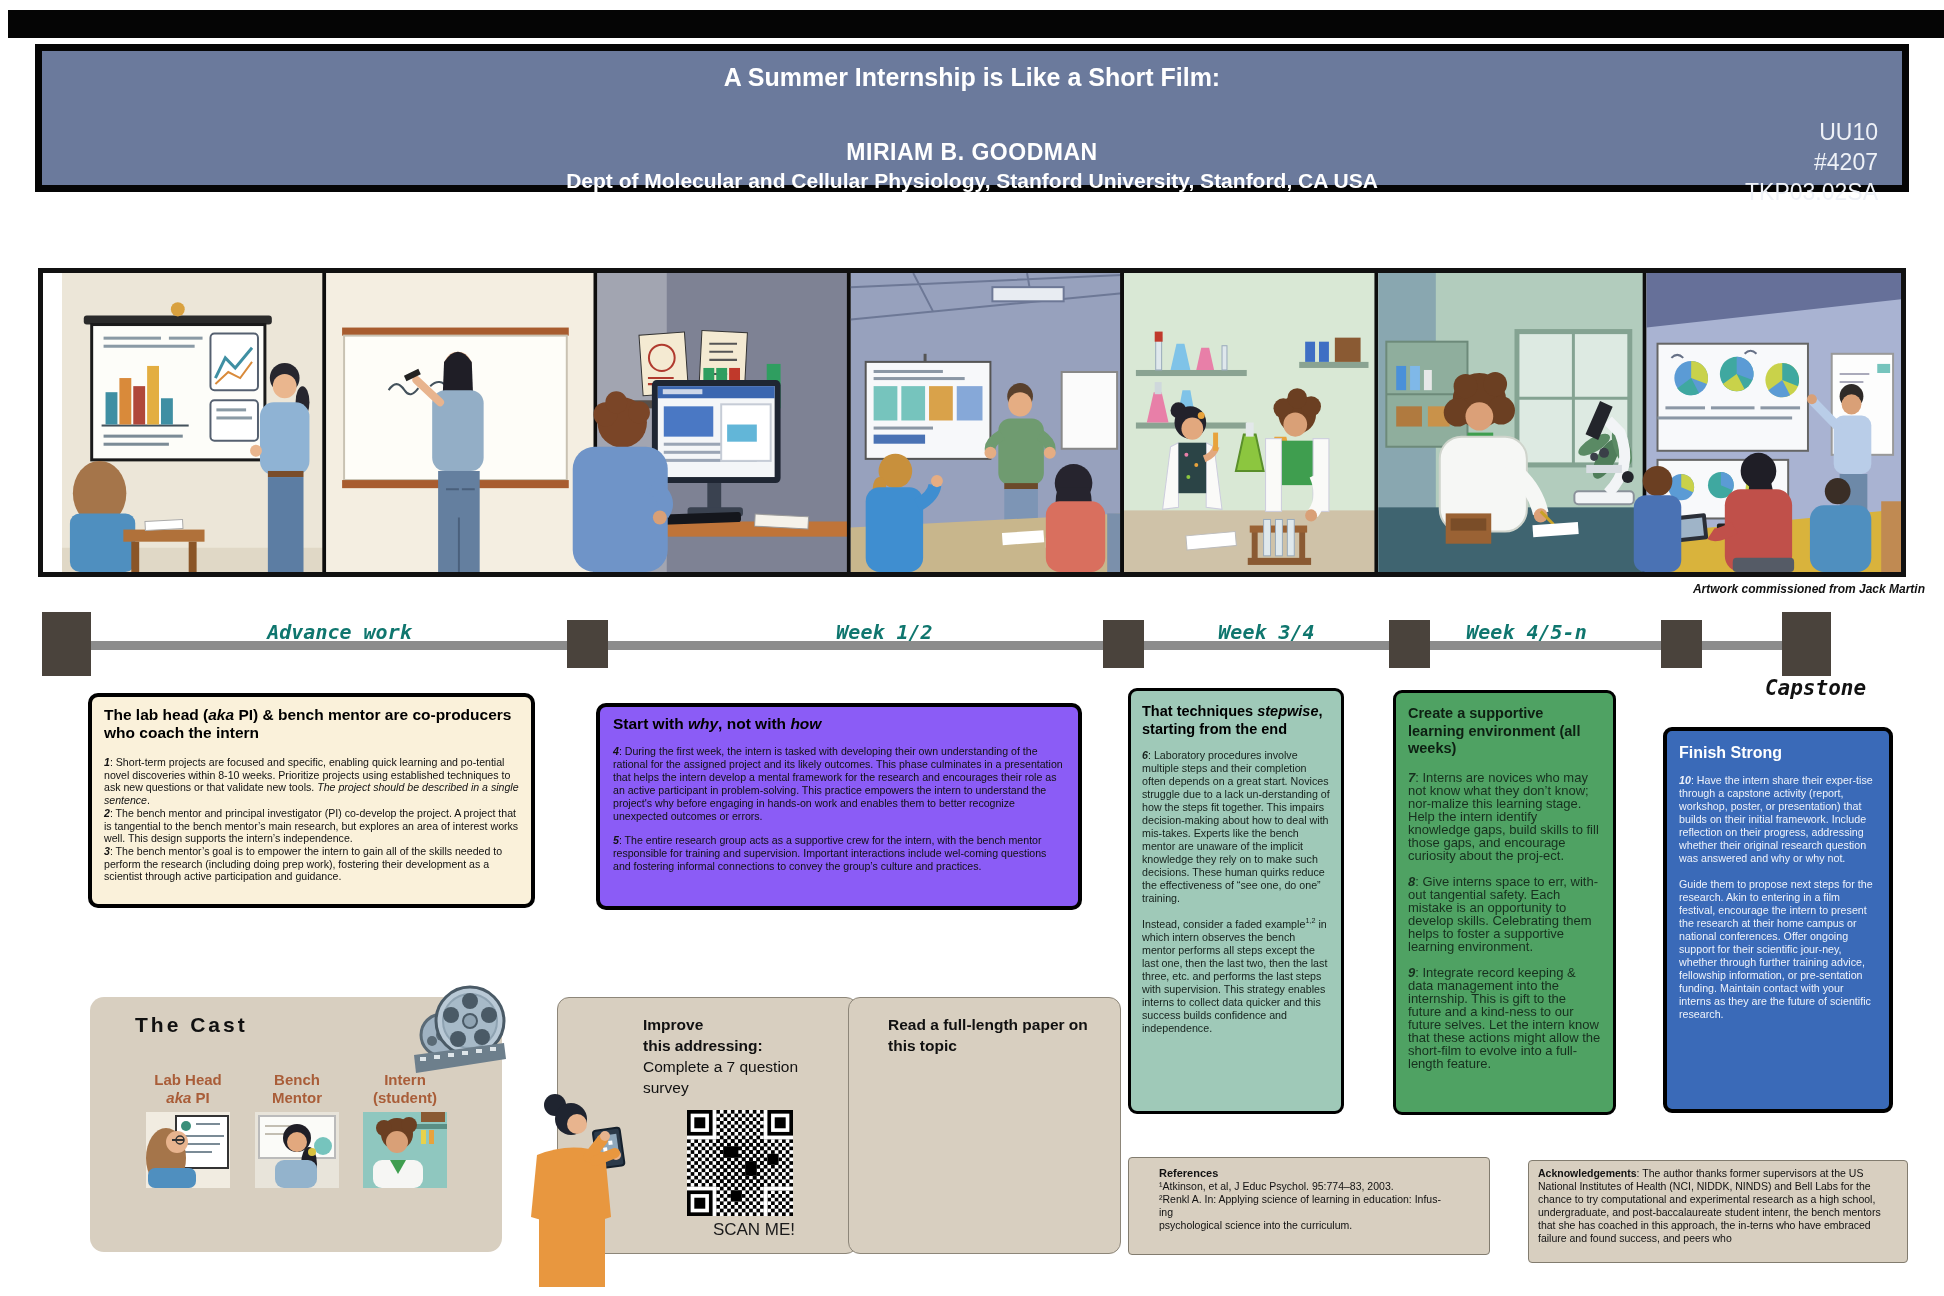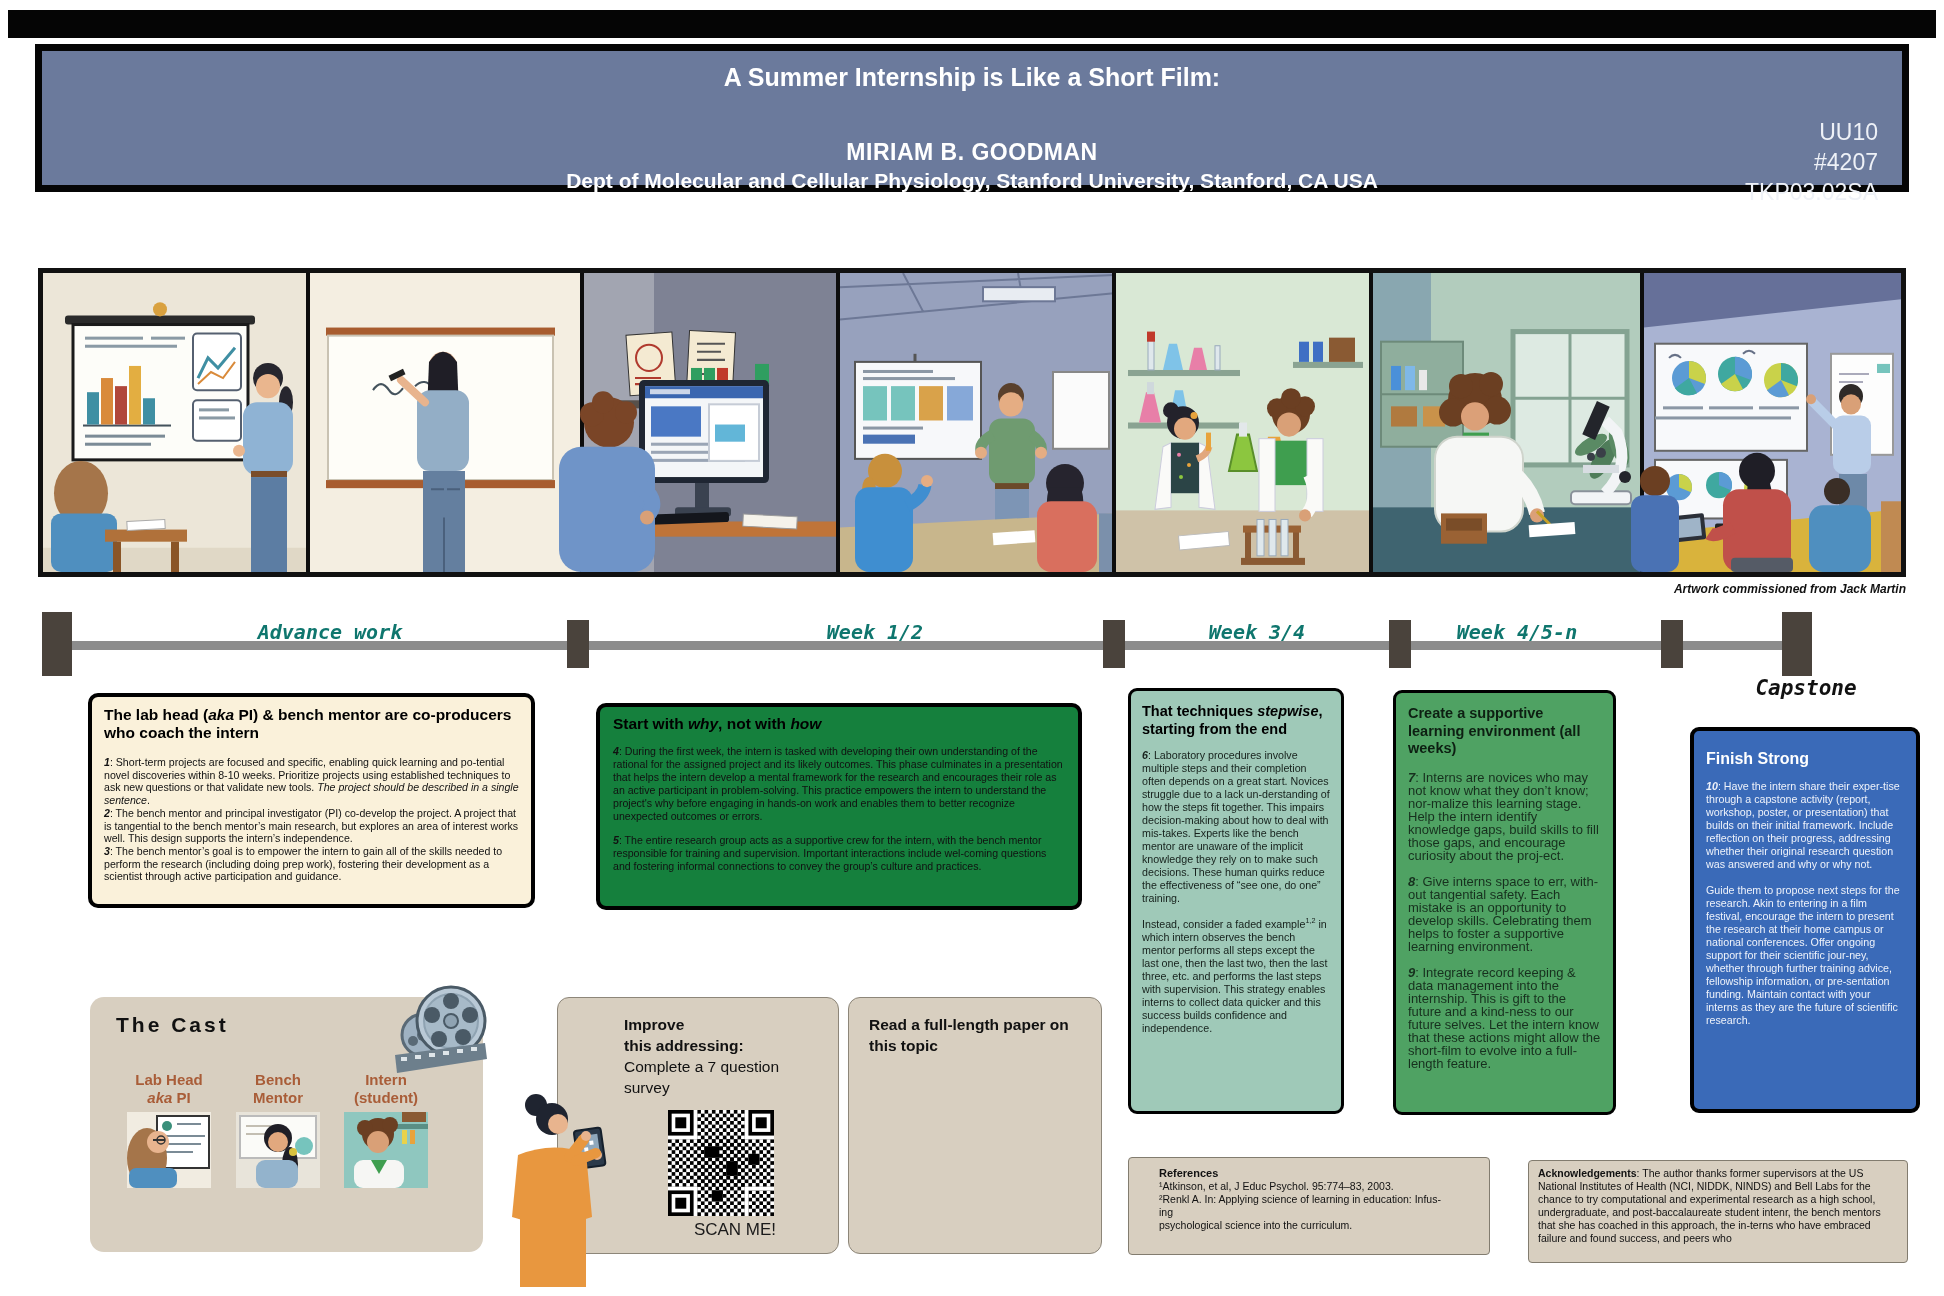--- a/index.html
+++ b/index.html
@@ -1,18 +1,18 @@
 <!DOCTYPE html>
 <html><head>
 <meta charset="utf-8">
 <style>
   html,body{margin:0;padding:0;background:#fff;}
   #poster{position:relative;width:1944px;height:1296px;background:#fff;
     font-family:"Liberation Sans",sans-serif;overflow:hidden;}
-  .abs{position:absolute;}
+  .abs{position:absolute;padding-left:19px;}
   .s-i{font-style:italic}.s-b{font-weight:700}.s-bi{font-weight:700;font-style:italic}
   sup{font-size:68%;line-height:0;}
   
   #top-bar{left:8px;top:10px;width:1928px;height:28px;background:#050505;}
   
   #header{left:35px;top:44px;width:1874px;height:148px;background:#6b7a9c;
     border:7px solid #050505;box-sizing:border-box;color:#fff;text-align:center;}
   #header .t1{position:absolute;left:0;right:0;top:12px;font-size:25px;font-weight:700;}
   #header .t2{position:absolute;left:0;right:0;top:45px;font-size:25px;font-weight:700;}
   #header .auth{position:absolute;left:0;right:0;top:88px;font-size:23px;font-weight:700;letter-spacing:.5px;}
@@ -31,40 +31,40 @@
   #tl-capstone{top:676px;left:1806px;width:240px;transform:translateX(-50%);text-align:center;
     font-family:"DejaVu Sans Mono",monospace;font-style:italic;font-weight:700;font-size:21px;color:#111;}
   
   .cbox{box-sizing:border-box;overflow:hidden;}
   .bp{margin:0;}
   #box-producers{left:88px;top:693px;width:447px;height:215px;background:#faf1da;
     border:4px solid #000;border-radius:10px;padding:9px 12px;}
   #box-producers .bt{font-size:15.5px;font-weight:700;line-height:18px;color:#000;}
   #box-producers .bp{font-size:10.6px;line-height:12.7px;color:#111;}
   #box-producers .first{margin-top:14px;}
-  #box-why{left:596px;top:703px;width:486px;height:207px;background:#15803d;
+  #box-why{left:596px;top:703px;width:486px;height:207px;background:#8b5cf6;
     border:4px solid #000;border-radius:10px;padding:8px 13px;}
   #box-why .bt{font-size:15.5px;font-weight:700;color:#000;}
   #box-why .bp{font-size:10.6px;line-height:12.9px;color:#111;}
   #box-why .first{margin-top:12px;}
   #box-why .gap{margin-top:12px;}
   #box-stepwise{left:1128px;top:688px;width:216px;height:426px;background:#9fc9b8;
     border:3px solid #000;border-radius:9px;padding:12px 11px;}
   #box-stepwise .bt{font-size:14.5px;font-weight:700;line-height:17.5px;color:#000;}
   #box-stepwise .bp{font-size:10.7px;line-height:13px;color:#16211c;}
   #box-stepwise .first{margin-top:11px;}
   #box-stepwise .gap{margin-top:13px;}
   #box-env{left:1393px;top:690px;width:223px;height:425px;background:#4fa263;
     border:3px solid #000;border-radius:9px;padding:12px 12px;}
   #box-env .bt{font-size:14.5px;font-weight:700;line-height:17.5px;color:#0d1f12;}
   #box-env .bp{font-size:13px;line-height:13px;color:#17301e;}
   #box-env .first{margin-top:13px;}
   #box-env .gap{margin-top:13px;}
   #box-finish{left:1663px;top:727px;width:230px;height:386px;background:#3a6ab8;
-    border:4px solid #000;border-radius:9px;padding:19px 12px;color:#fff;margin-left:27px;}
+    border:4px solid #000;border-radius:9px;padding:13px 12px;color:#fff;}
   #box-finish .bt{font-size:16px;font-weight:700;color:#fff;}
   #box-finish .bp{font-size:10.7px;line-height:13px;color:#eef2fa;}
   #box-finish .first{margin-top:12px;}
   #box-finish .gap{margin-top:13px;}
   
   #cast{left:90px;top:997px;width:393px;height:255px;background:#d8cfc0;border-radius:14px;}
   #cast-title{left:26px;top:16px;font-size:21px;font-weight:700;letter-spacing:3px;color:#111;}
   .cast-label{top:74px;width:116px;text-align:center;font-size:15px;font-weight:700;line-height:18px;color:#a95d38;}
   .portrait{top:115px;width:84px;height:76px;overflow:hidden;}
   #reel{left:303px;top:-14px;width:95px;height:100px;}

